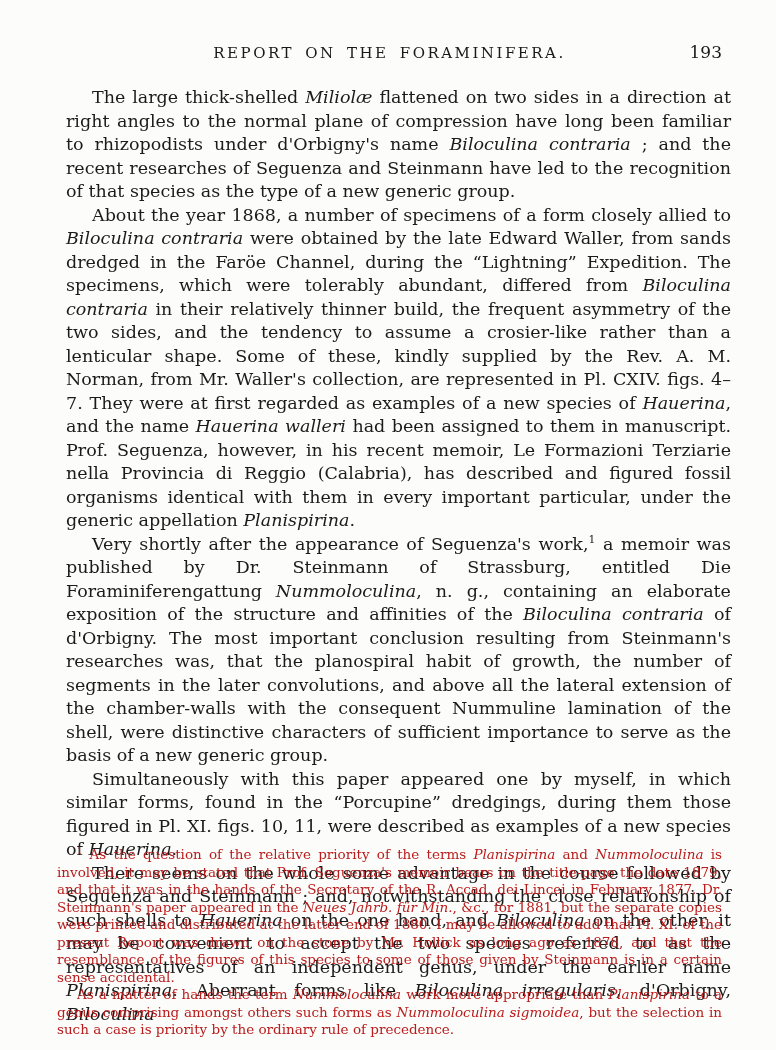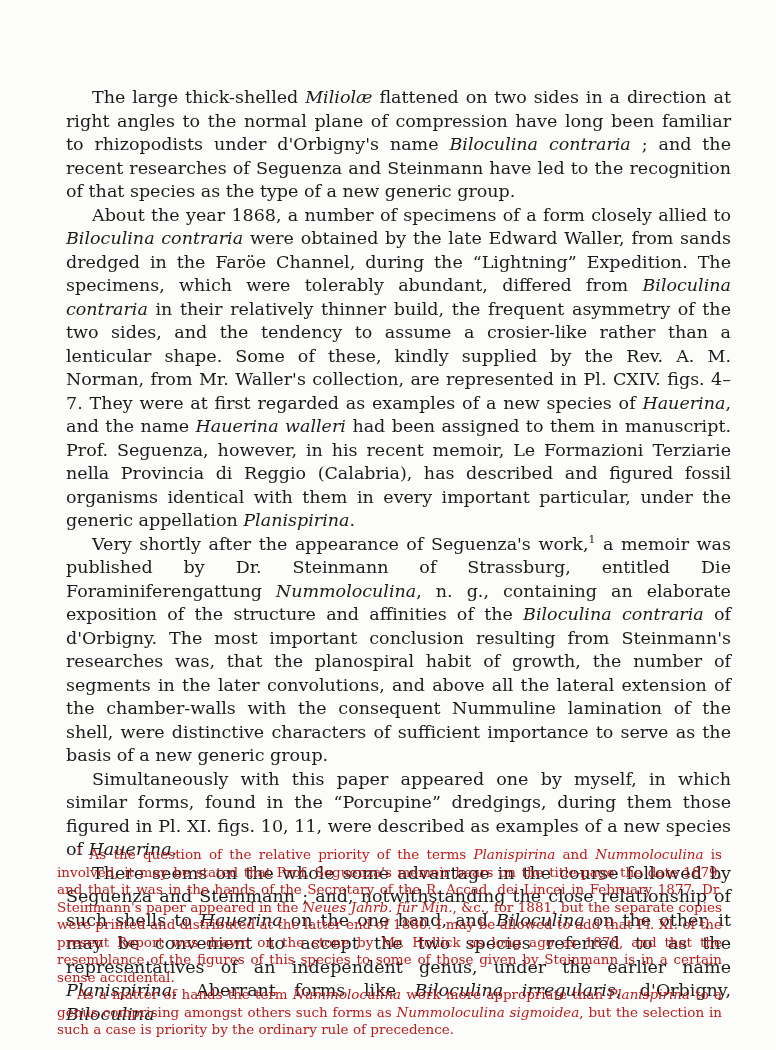--- a/index.html
+++ b/index.html
@@ -75,20 +75,25 @@
     font-size: 0.62em;
     line-height: 0;
     vertical-align: super;
   }
 </style>
 </head>
 <body>
 
 <div class="page">
 
+  <header class="running-header">
+    <span class="head-spacer"></span>
+    <span class="head-title">REPORT ON THE FORAMINIFERA.</span>
+    <span class="page-num">193</span>
+  </header>
 
   <main class="body-text">
       <p><span>The large thick-shelled </span><span class="it">Miliolæ</span><span> flattened on two sides in a direction at right angles to the normal plane of compression have long been familiar to rhizopodists under d'Orbigny's name </span><span class="it">Biloculina contraria</span><span> ; and the recent researches of Seguenza and Steinmann have led to the recognition of that species as the type of a new generic group.</span></p>
       <p><span>About the year 1868, a number of specimens of a form closely allied to </span><span class="it">Biloculina contraria</span><span> were obtained by the late Edward Waller, from sands dredged in the Faröe Channel, during the “Lightning” Expedition. The specimens, which were tolerably abundant, differed from </span><span class="it">Biloculina contraria</span><span> in their relatively thinner build, the frequent asymmetry of the two sides, and the tendency to assume a crosier-like rather than a lenticular shape. Some of these, kindly supplied by the Rev. A. M. Norman, from Mr. Waller's collection, are represented in Pl. CXIV. figs. 4–7. They were at first regarded as examples of a new species of </span><span class="it">Hauerina</span><span>, and the name </span><span class="it">Hauerina walleri</span><span> had been assigned to them in manuscript. Prof. Seguenza, however, in his recent memoir, Le Formazioni Terziarie nella Provincia di Reggio (Calabria), has described and figured fossil organisms identical with them in every important particular, under the generic appellation </span><span class="it">Planispirina</span><span>.</span></p>
       <p><span>Very shortly after the appearance of Seguenza's work,</span><sup>1</sup><span> a memoir was published by Dr. Steinmann of Strassburg, entitled Die Foraminiferengattung </span><span class="it">Nummoloculina</span><span>, n. g., containing an elaborate exposition of the structure and affinities of the </span><span class="it">Biloculina contraria</span><span> of d'Orbigny. The most important conclusion resulting from Steinmann's researches was, that the planospiral habit of growth, the number of segments in the later convolutions, and above all the lateral extension of the chamber-walls with the consequent Nummuline lamination of the shell, were distinctive characters of sufficient importance to serve as the basis of a new generic group.</span></p>
       <p><span>Simultaneously with this paper appeared one by myself, in which similar forms, found in the “Porcupine” dredgings, during them those figured in Pl. XI. figs. 10, 11, were described as examples of a new species of </span><span class="it">Hauerina</span><span>.</span></p>
       <p><span>There seems on the whole some advantage in the course followed by Seguenza and Steinmann ; and, notwithstanding the close relationship of such shells to </span><span class="it">Hauerina</span><span> on the one hand, and </span><span class="it">Biloculina</span><span> on the other, it may be convenient to accept the two species referred to as the representatives of an independent genus, under the earlier name </span><span class="it">Planispirina</span><span>. Aberrant forms like </span><span class="it">Biloculina irregularis</span><span>, d'Orbigny, </span><span class="it">Biloculina</span></p>
     </main>
 
   <section class="footnotes">

